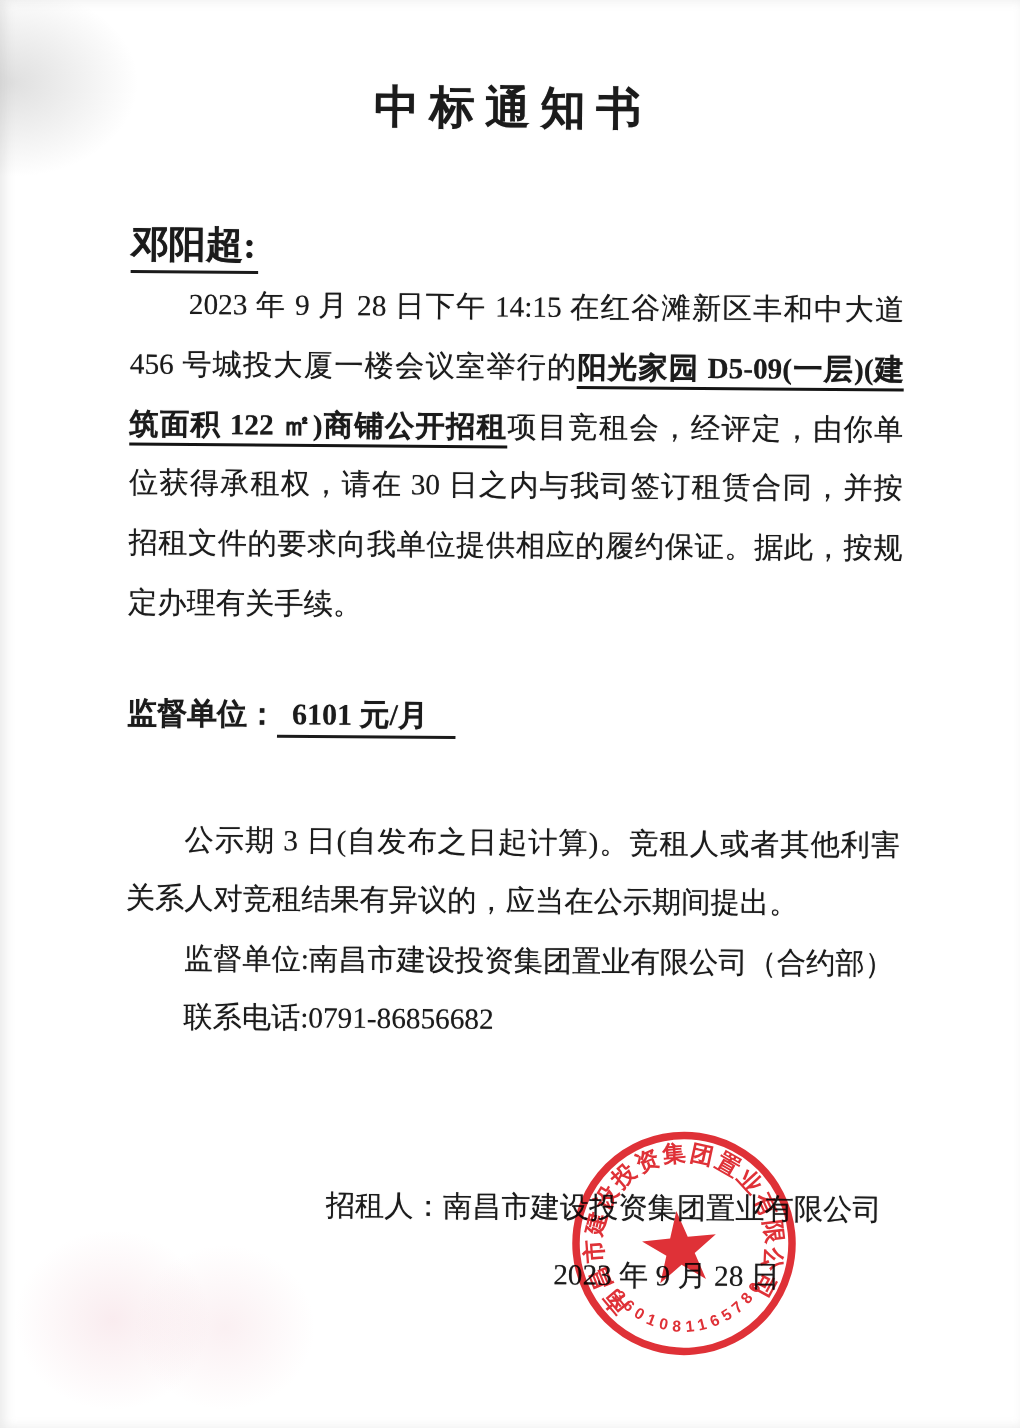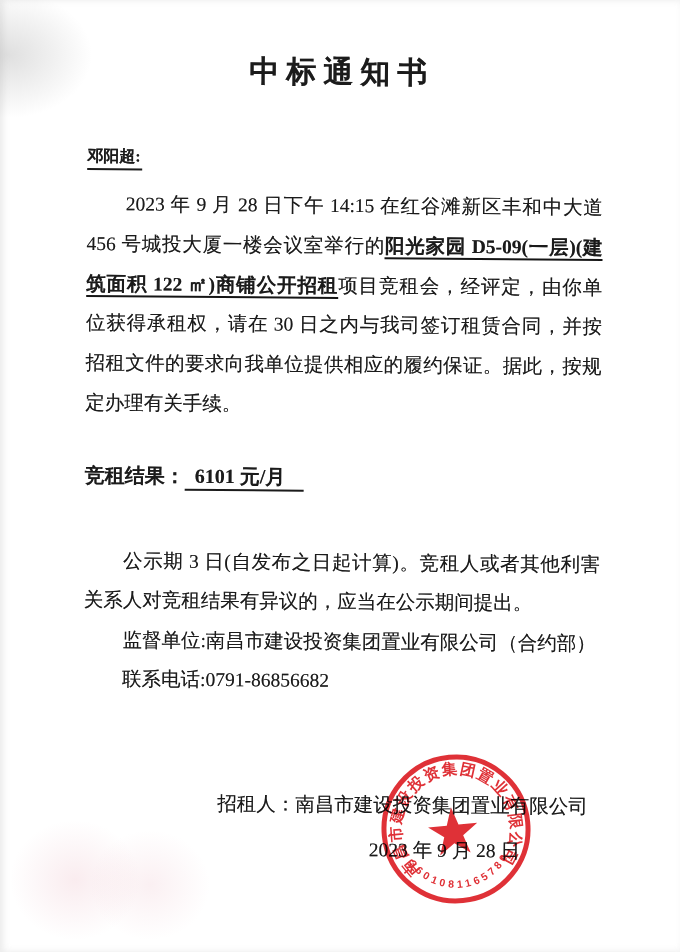--- a/index.html
+++ b/index.html
@@ -11,21 +11,21 @@
     color:var(--ink,#1b1b1b);
   }
   .content { position:absolute; inset:0; transform:rotate(.45deg); transform-origin:340px 320px; }
   .soft { text-shadow:0 0 .5px rgba(0,0,0,.5); }
 
   .title {
     position:absolute; top:52px; left:0; width:100%;
     text-align:center; font-size:30px; font-weight:700; letter-spacing:7px;
   }
   .addressee {
-    position:absolute; left:86px; top:148px; font-size:16px; font-weight:700;
+    position:absolute; left:86px; top:148px; font-size:25px; font-weight:700;
     border-bottom:2px solid var(--ink,#1b1b1b); padding:0 2px 1px 0;
   }
   .body-block { position:absolute; left:86px; top:186px; width:516px; font-size:19.5px; }
   .body-block .line { line-height:39.8px; }
   .notice-block { position:absolute; left:86px; top:543px; width:516px; font-size:19.5px; }
   .notice-block .line { line-height:39.3px; }
   .line { text-align:left; white-space:normal; }
   .line.justify { text-align:justify; text-align-last:justify; }
   .line.indent { text-indent:39px; }
   .line span.b { font-weight:700; }
@@ -79,21 +79,21 @@
     <div class="body-block soft">
         <div class="line justify indent"><span class="">2023 年 9 月 28 日下午 14:15 在红谷滩新区丰和中大道</span></div>
         <div class="line justify"><span class="">456 号城投大厦一楼会议室举行的</span><span class="b u">阳光家园 D5-09(一层)(建</span></div>
         <div class="line justify"><span class="b u">筑面积 122 ㎡)商铺公开招租</span><span class="">项目竞租会，经评定，由你单</span></div>
         <div class="line justify"><span class="">位获得承租权，请在 30 日之内与我司签订租赁合同，并按</span></div>
         <div class="line justify"><span class="">招租文件的要求向我单位提供相应的履约保证。据此，按规</span></div>
         <div class="line"><span class="">定办理有关手续。</span></div>
       </div>
 
     <div class="result-line soft">
-      <span>竞租结果：</span><span class="result-value">6101 元/月</span>
+      <span>监督单位：</span><span class="result-value">6101 元/月</span>
     </div>
 
     <div class="notice-block soft">
         <div class="line justify indent"><span class="">公示期 3 日(自发布之日起计算)。竞租人或者其他利害</span></div>
         <div class="line"><span class="">关系人对竞租结果有异议的，应当在公示期间提出。</span></div>
         <div class="line indent"><span class="">监督单位:南昌市建设投资集团置业有限公司（合约部）</span></div>
         <div class="line indent"><span class="">联系电话:0791-86856682</span></div>
       </div>
 
     <div class="lessor-line soft">招租人：南昌市建设投资集团置业有限公司</div>

